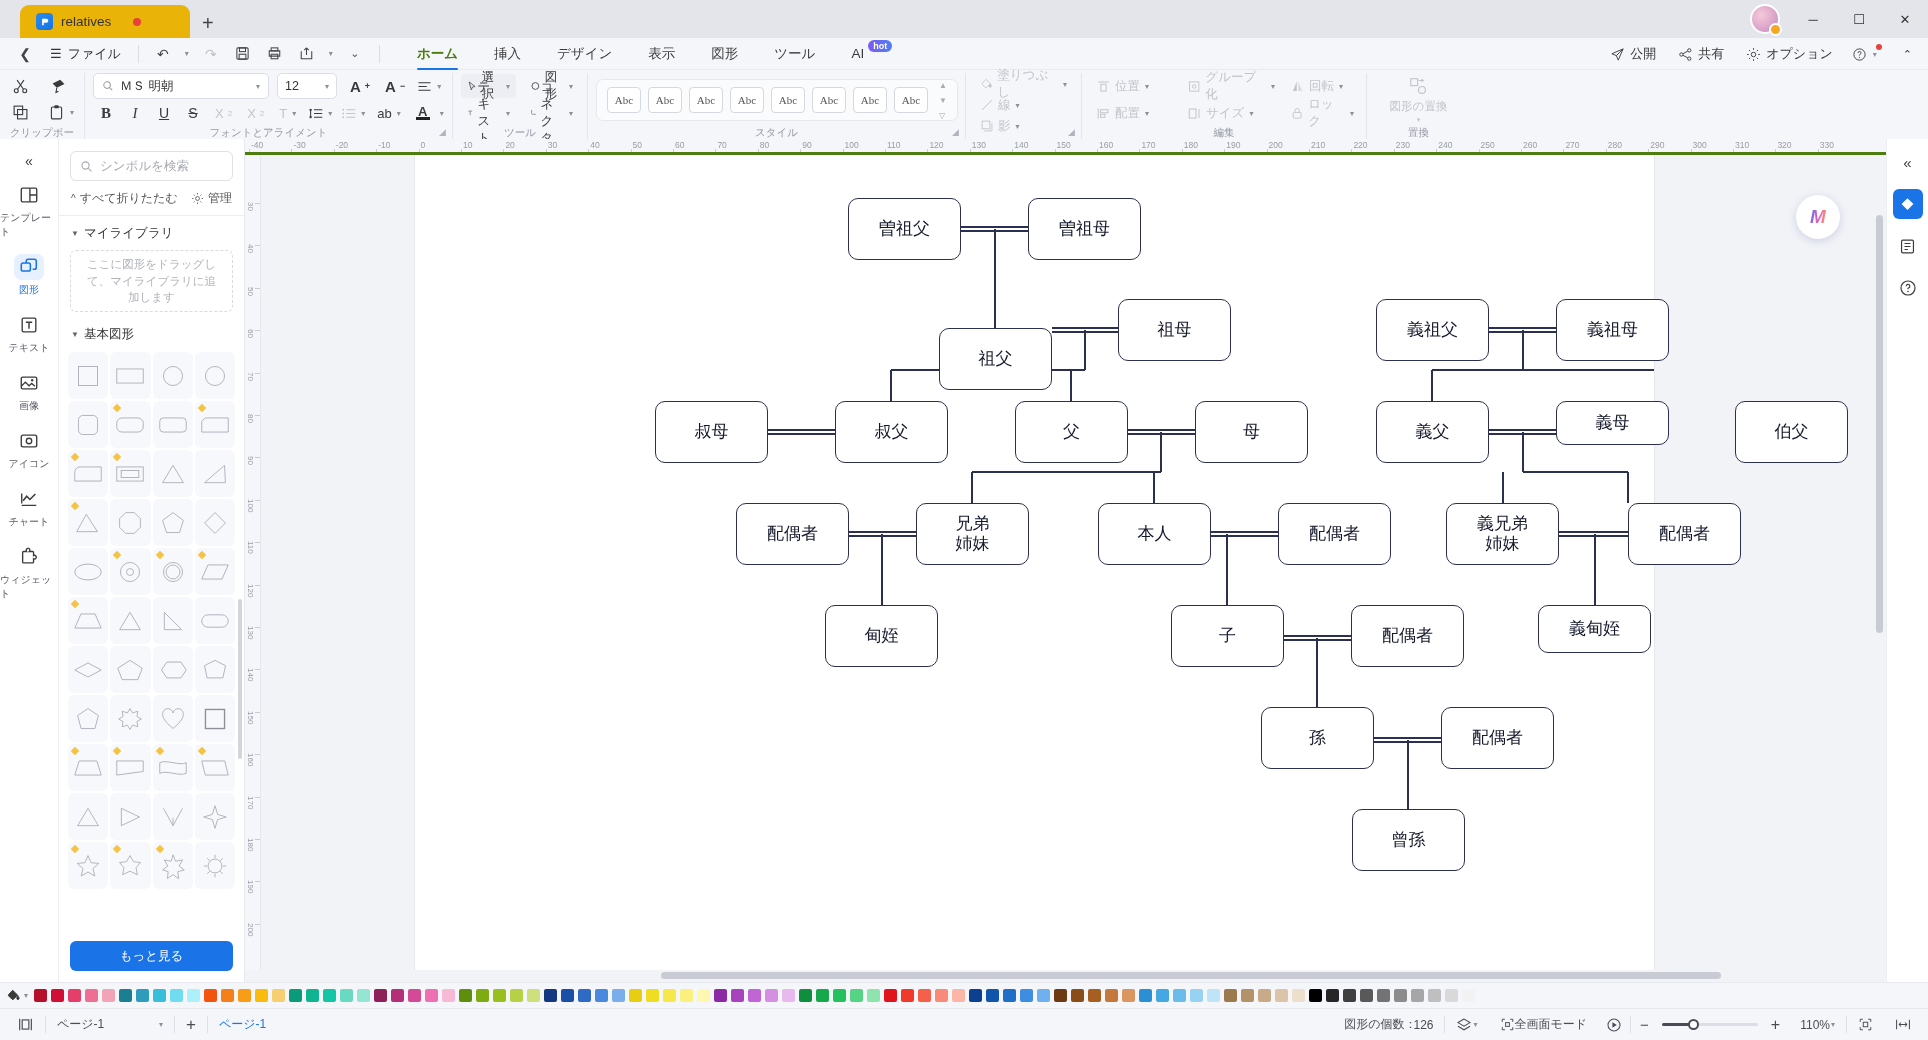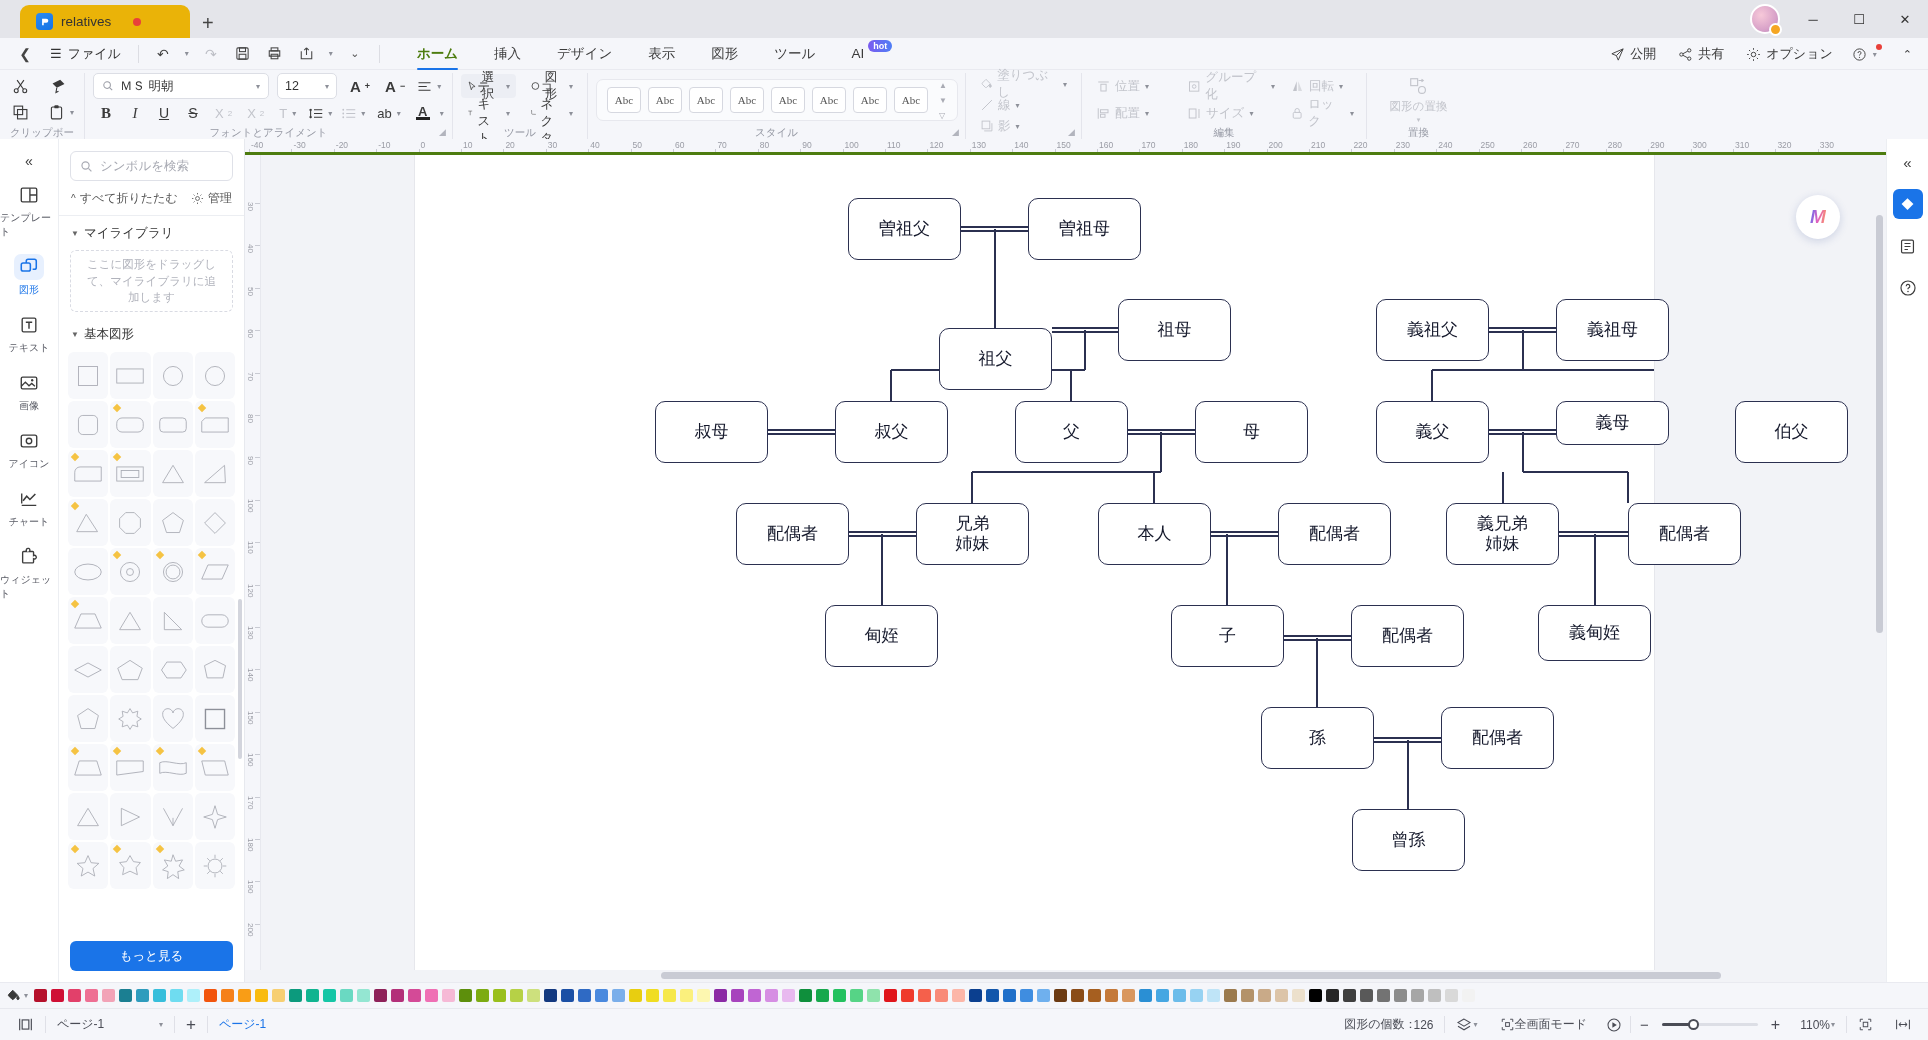--- a/index.html
+++ b/index.html
@@ -1360,21 +1360,21 @@
                 </div>
                 <div class="node" style="left: 410px; top: 450px; width: 113px; height: 62px;">
                   <span>甸姪</span>
                 </div>
                 <div class="node" style="left: 756px; top: 450px; width: 113px; height: 62px;">
                   <span>子</span>
                 </div>
                 <div class="node" style="left: 936px; top: 450px; width: 113px; height: 62px;">
                   <span>配偶者</span>
                 </div>
-                <div class="node" style="left: 1123px; top: 450px; width: 113px; height: 56px;">
+                <div class="node" style="left: 1123px; top: 450px; width: 113px; height: 48px;">
                   <span>義甸姪</span>
                 </div>
                 <div class="node" style="left: 846px; top: 552px; width: 113px; height: 62px;">
                   <span>孫</span>
                 </div>
                 <div class="node" style="left: 1026px; top: 552px; width: 113px; height: 62px;">
                   <span>配偶者</span>
                 </div>
                 <div class="node" style="left: 937px; top: 654px; width: 113px; height: 62px;">
                   <span>曾孫</span>

